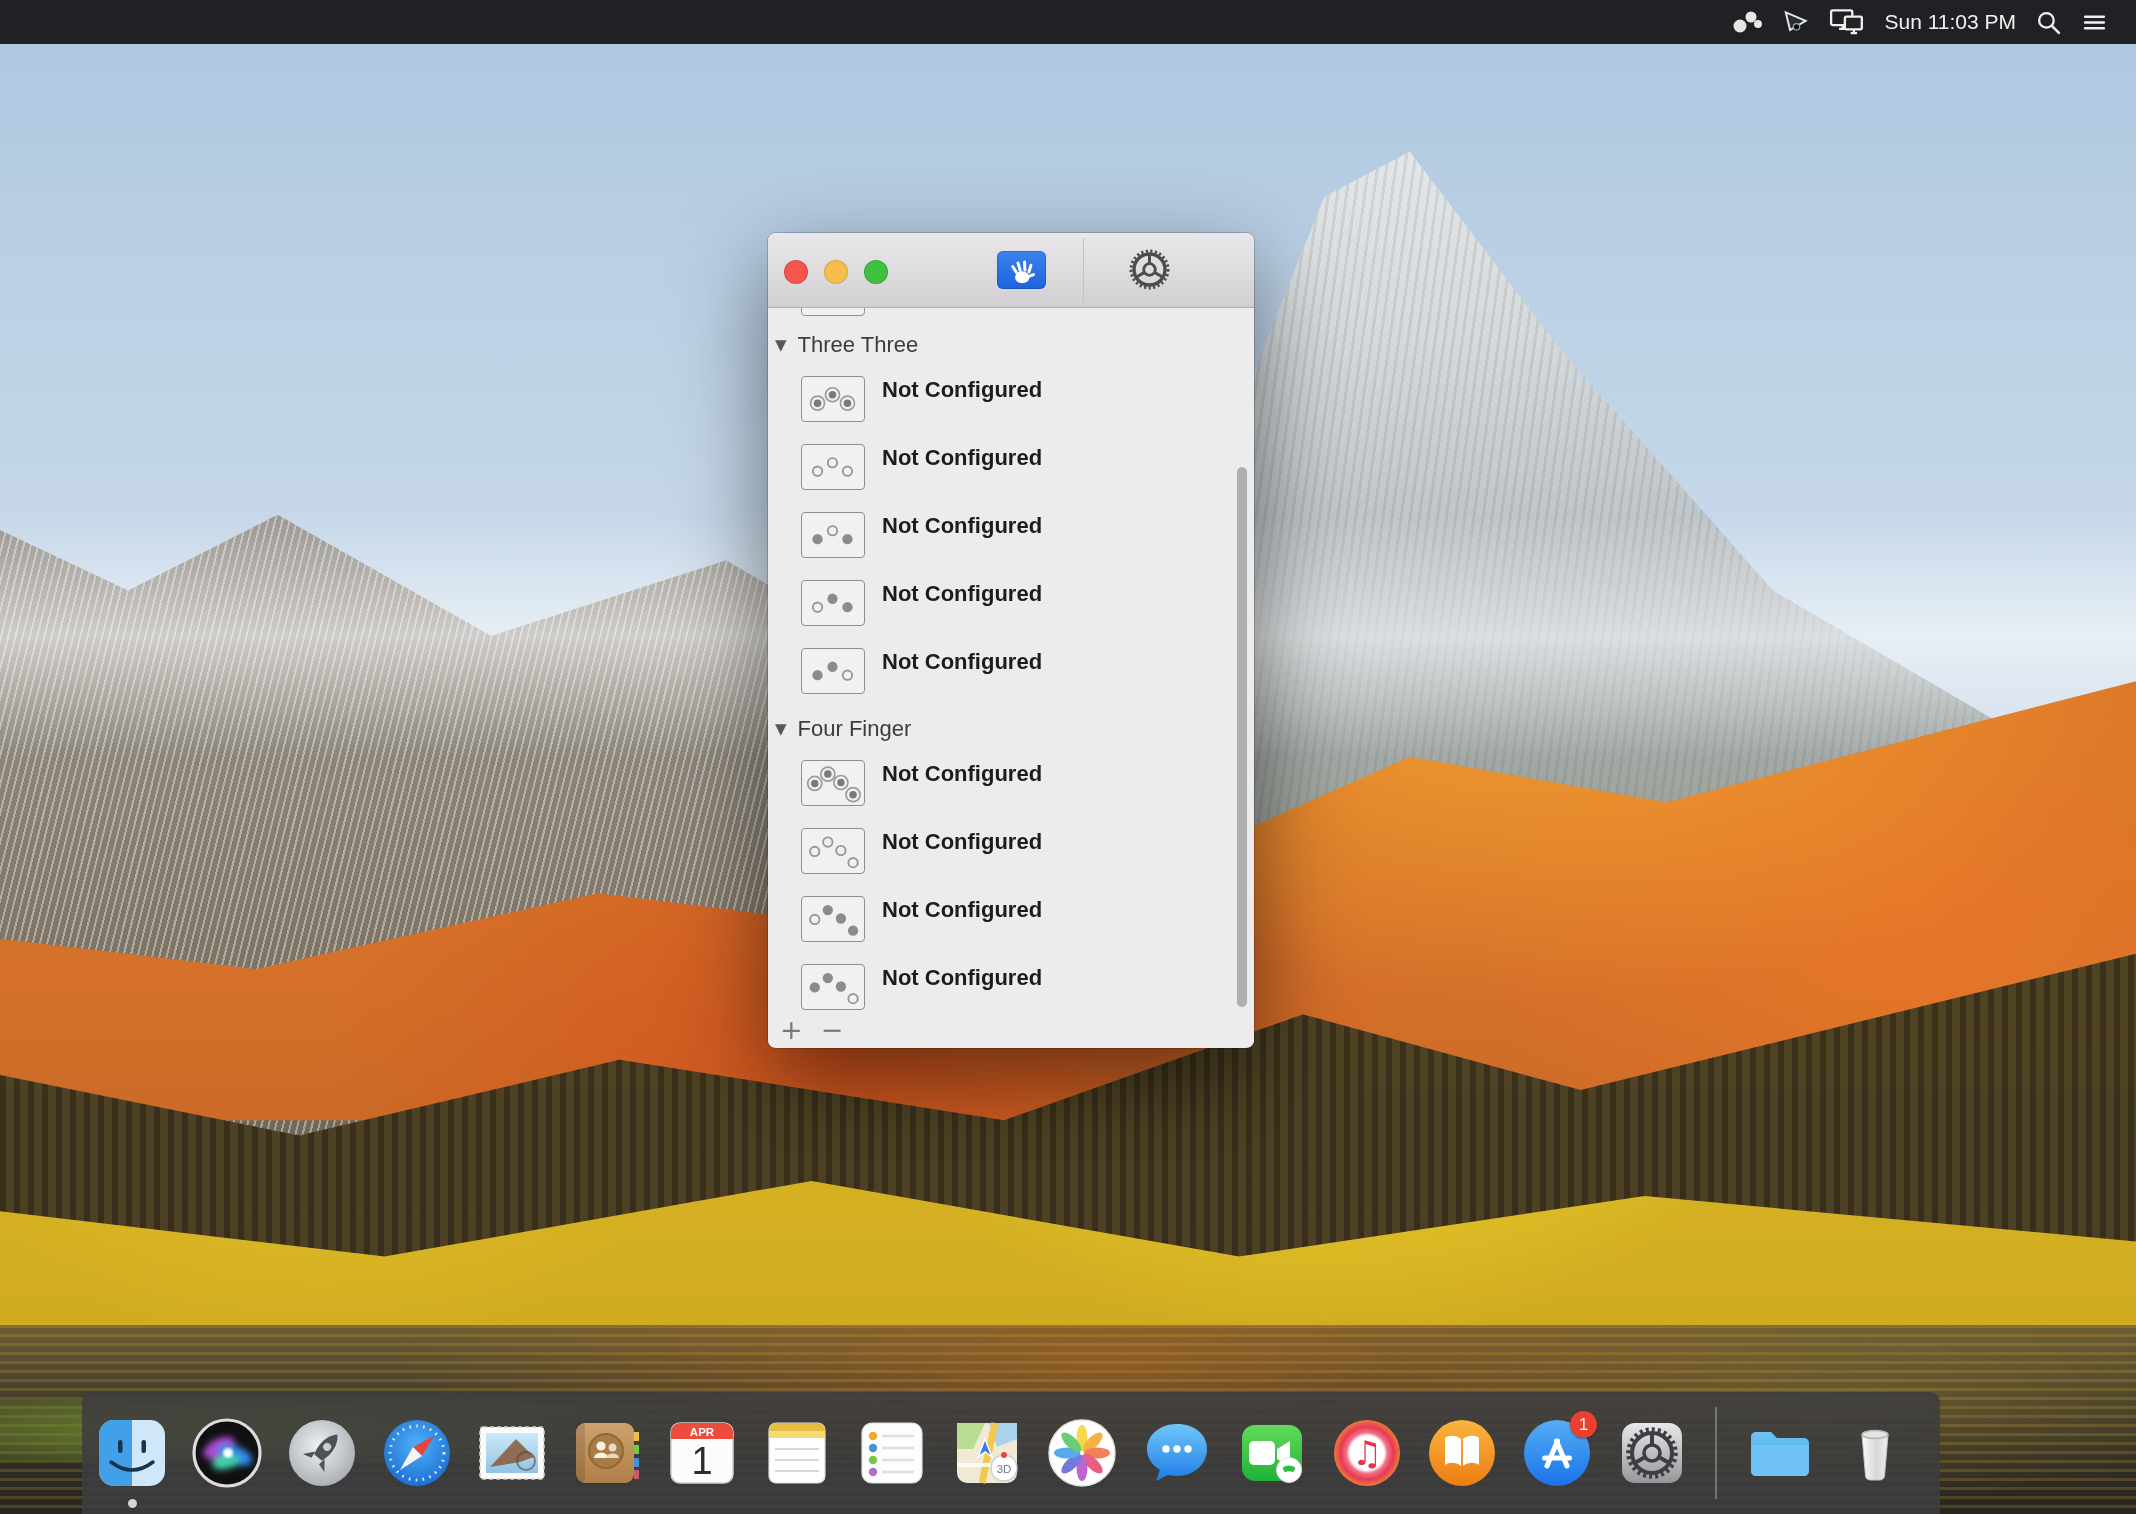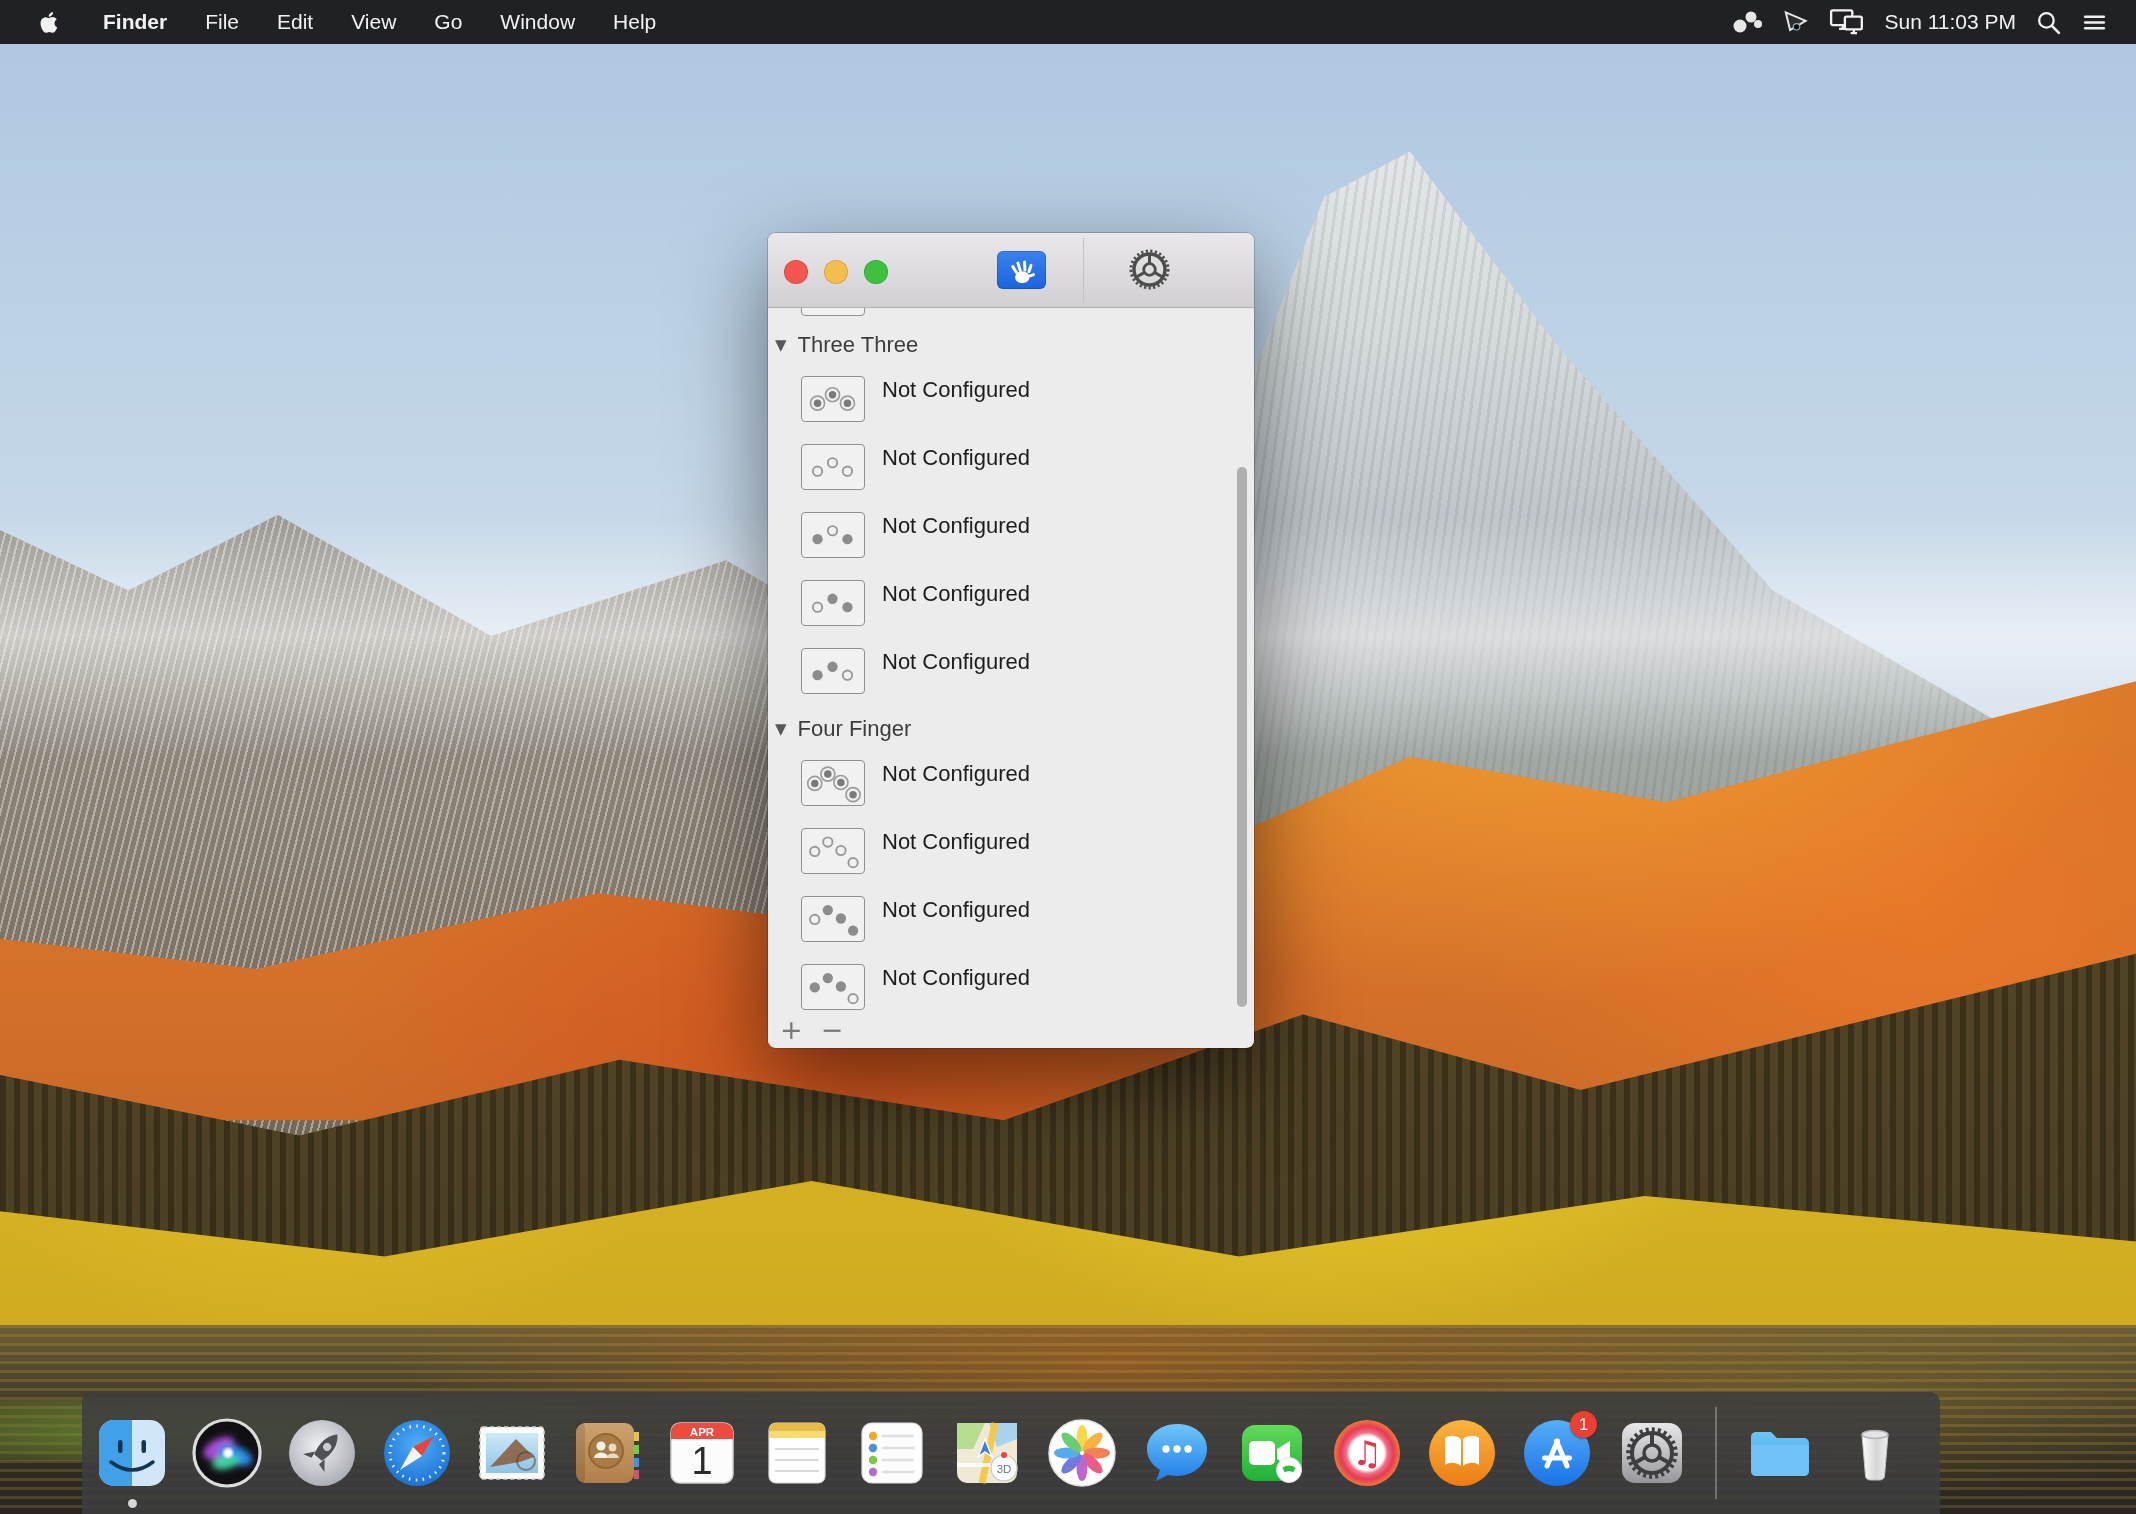--- a/index.html
+++ b/index.html
@@ -73,21 +73,21 @@
   .content { position:relative; height:739px; background:#ececec; overflow:hidden; }
   .clipped-box { position:absolute; left:33px; top:-10px; width:64px; height:18px;
     border:1.5px solid #909090; border-radius:4px; background:#f1f1f1; }
   .glist { position:absolute; left:0; top:0; right:0; padding-top:24px; }
   .gsec-header { display:flex; align-items:center; gap:11px; margin-left:7px; height:26px; }
   .gsec-tri { font-family:"DejaVu Sans", sans-serif; font-size:15px; color:#585858; line-height:1; }
   .gsec-label { font-size:22px; color:#3c3c3c; }
   .gsec-rows { margin-top:18px; }
   .grow { display:flex; align-items:flex-start; gap:17px; margin-left:33px; height:46px; margin-bottom:22px; }
   .gbox { width:64px; height:46px; border:1.5px solid #8f8f8f; border-radius:4px; background:#f1f1f1; flex:0 0 auto; }
-  .glabel { font-size:22px; font-weight:normal; color:#1c1c1c; line-height:24px; margin-top:2px; }
+  .glabel { font-size:22px; font-weight:bold; color:#1c1c1c; line-height:24px; margin-top:2px; }
   .gfooter { position:absolute; left:12px; bottom:4px; display:flex; gap:18px; align-items:center;
     font-size:27px; color:#787878; font-family:"DejaVu Sans", sans-serif; }
   .gfooter span { line-height:26px; }
   .scroll-thumb { position:absolute; right:7px; top:159px; width:10px; height:540px; border-radius:5px;
     background:#a9a9a9; opacity:.9; }
 
   
   .dock { position:absolute; left:82px; bottom:0; width:1858px; height:122px; background:rgba(62,61,63,.88);
     border-radius:10px 10px 0 0; display:flex; align-items:center; padding:0 12px; gap:19px; z-index:60; }
   .ditem { position:relative; width:76px; height:76px; flex:0 0 auto; }
@@ -173,34 +173,20 @@
           <stop offset="100%" stop-color="#8fc3e6"></stop>
         </linearGradient>
       <linearGradient id="g-ct" x1="0" y1="0" x2="0" y2="1">
           <stop offset="0%" stop-color="#cda26e"></stop>
           <stop offset="100%" stop-color="#b07f49"></stop>
         </linearGradient>
     </defs>
   </svg>
 
   <div class="menubar">
-    <div class="mb-left">
-      <span class="mb-apple">
-        <svg width="26" height="30" viewBox="0 0 24 26">
-            <path fill="#f2f2f2" d="M17.1 14.1c0-2.4 2-3.6 2.1-3.7-1.1-1.7-2.9-1.9-3.5-1.9-1.5-.2-2.9.9-3.7.9-.7 0-1.9-.9-3.1-.9-1.6 0-3.1 1-3.9 2.4-1.7 2.9-.4 7.3 1.2 9.7.8 1.2 1.8 2.5 3 2.4 1.2 0 1.7-.8 3.1-.8s1.9.8 3.1.8c1.3 0 2.2-1.2 2.9-2.3.9-1.3 1.3-2.7 1.4-2.8-.1 0-2.6-1-2.6-3.8zM14.7 6.8c.7-.8 1.1-2 1-3.1-1 0-2.2.7-2.9 1.5-.6.7-1.2 2-1 3 1.1.1 2.2-.6 2.9-1.4z"></path>
-          </svg>
-      </span>
-      <span class="mb-item bold">Finder</span>
-      <span class="mb-item">File</span>
-      <span class="mb-item">Edit</span>
-      <span class="mb-item">View</span>
-      <span class="mb-item">Go</span>
-      <span class="mb-item">Window</span>
-      <span class="mb-item">Help</span>
-    </div>
     <div class="mb-right">
       <span class="mb-ic">
         <svg width="32" height="30" viewBox="0 0 32 30">
             <circle cx="9" cy="19" r="6.5" fill="#e6e6e6"></circle>
             <circle cx="20" cy="10" r="5.5" fill="#e6e6e6"></circle>
             <circle cx="27" cy="17" r="4" fill="#e6e6e6"></circle>
           </svg>
       </span>
       <span class="mb-ic">
         <svg width="28" height="28" viewBox="0 0 26 26">

